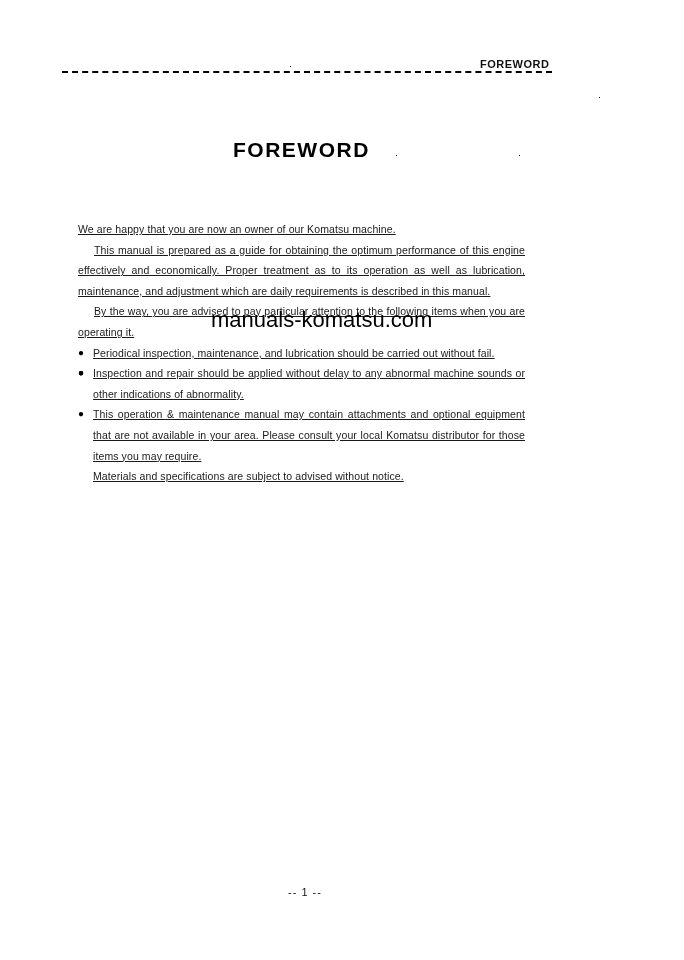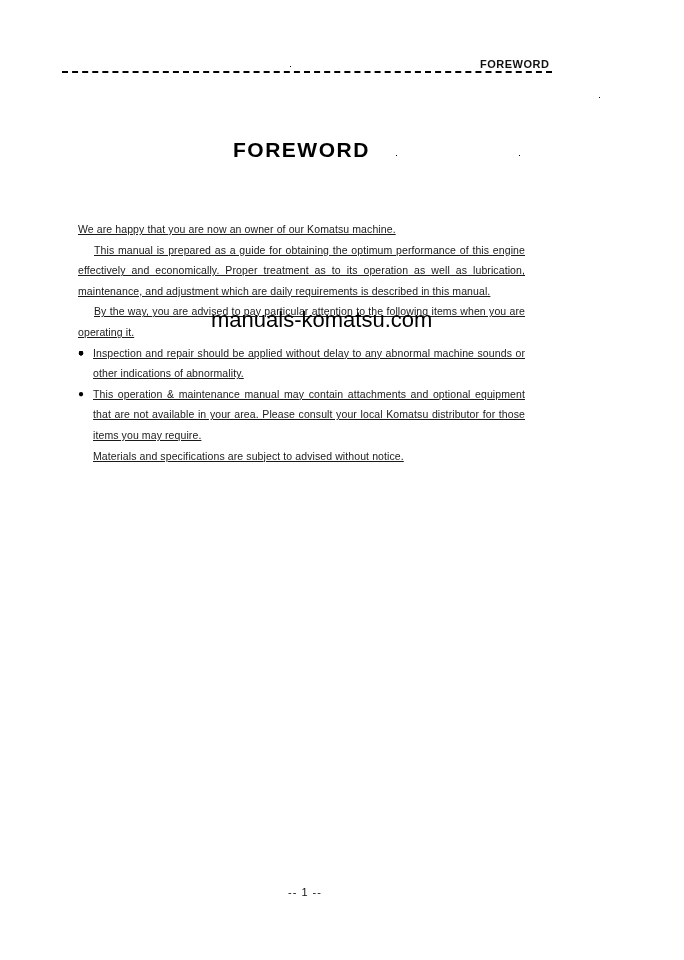--- a/index.html
+++ b/index.html
@@ -118,20 +118,21 @@
 
   <h1 class="page-title" style="margin:0;">FOREWORD</h1>
 
   <div class="body-text">
     <p class="para">We are happy that you are now an owner of our Komatsu machine.</p>
     <p class="para indent">This manual is prepared as a guide for obtaining the optimum performance of this engine effectively and economically. Proper treatment as to its operation as well as lubrication, maintenance, and adjustment which are daily requirements is described in this manual.</p>
     <p class="para indent">By the way, you are advised to pay particular attention to the following items when you are operating it.</p>
 
     <p class="bullet-item">
       <span class="bullet">●</span>
+      <span>Periodical inspection, maintenance, and lubrication should be carried out without fail.</span>
     </p>
     <p class="bullet-item">
       <span class="bullet">●</span>
     </p>
     <p class="bullet-item">
       <span class="bullet">●</span>
     </p>
     <p class="bullet-item">
       <span class="bullet">●</span>
       <span>Inspection and repair should be applied without delay to any abnormal machine sounds or other indications of abnormality.</span>

